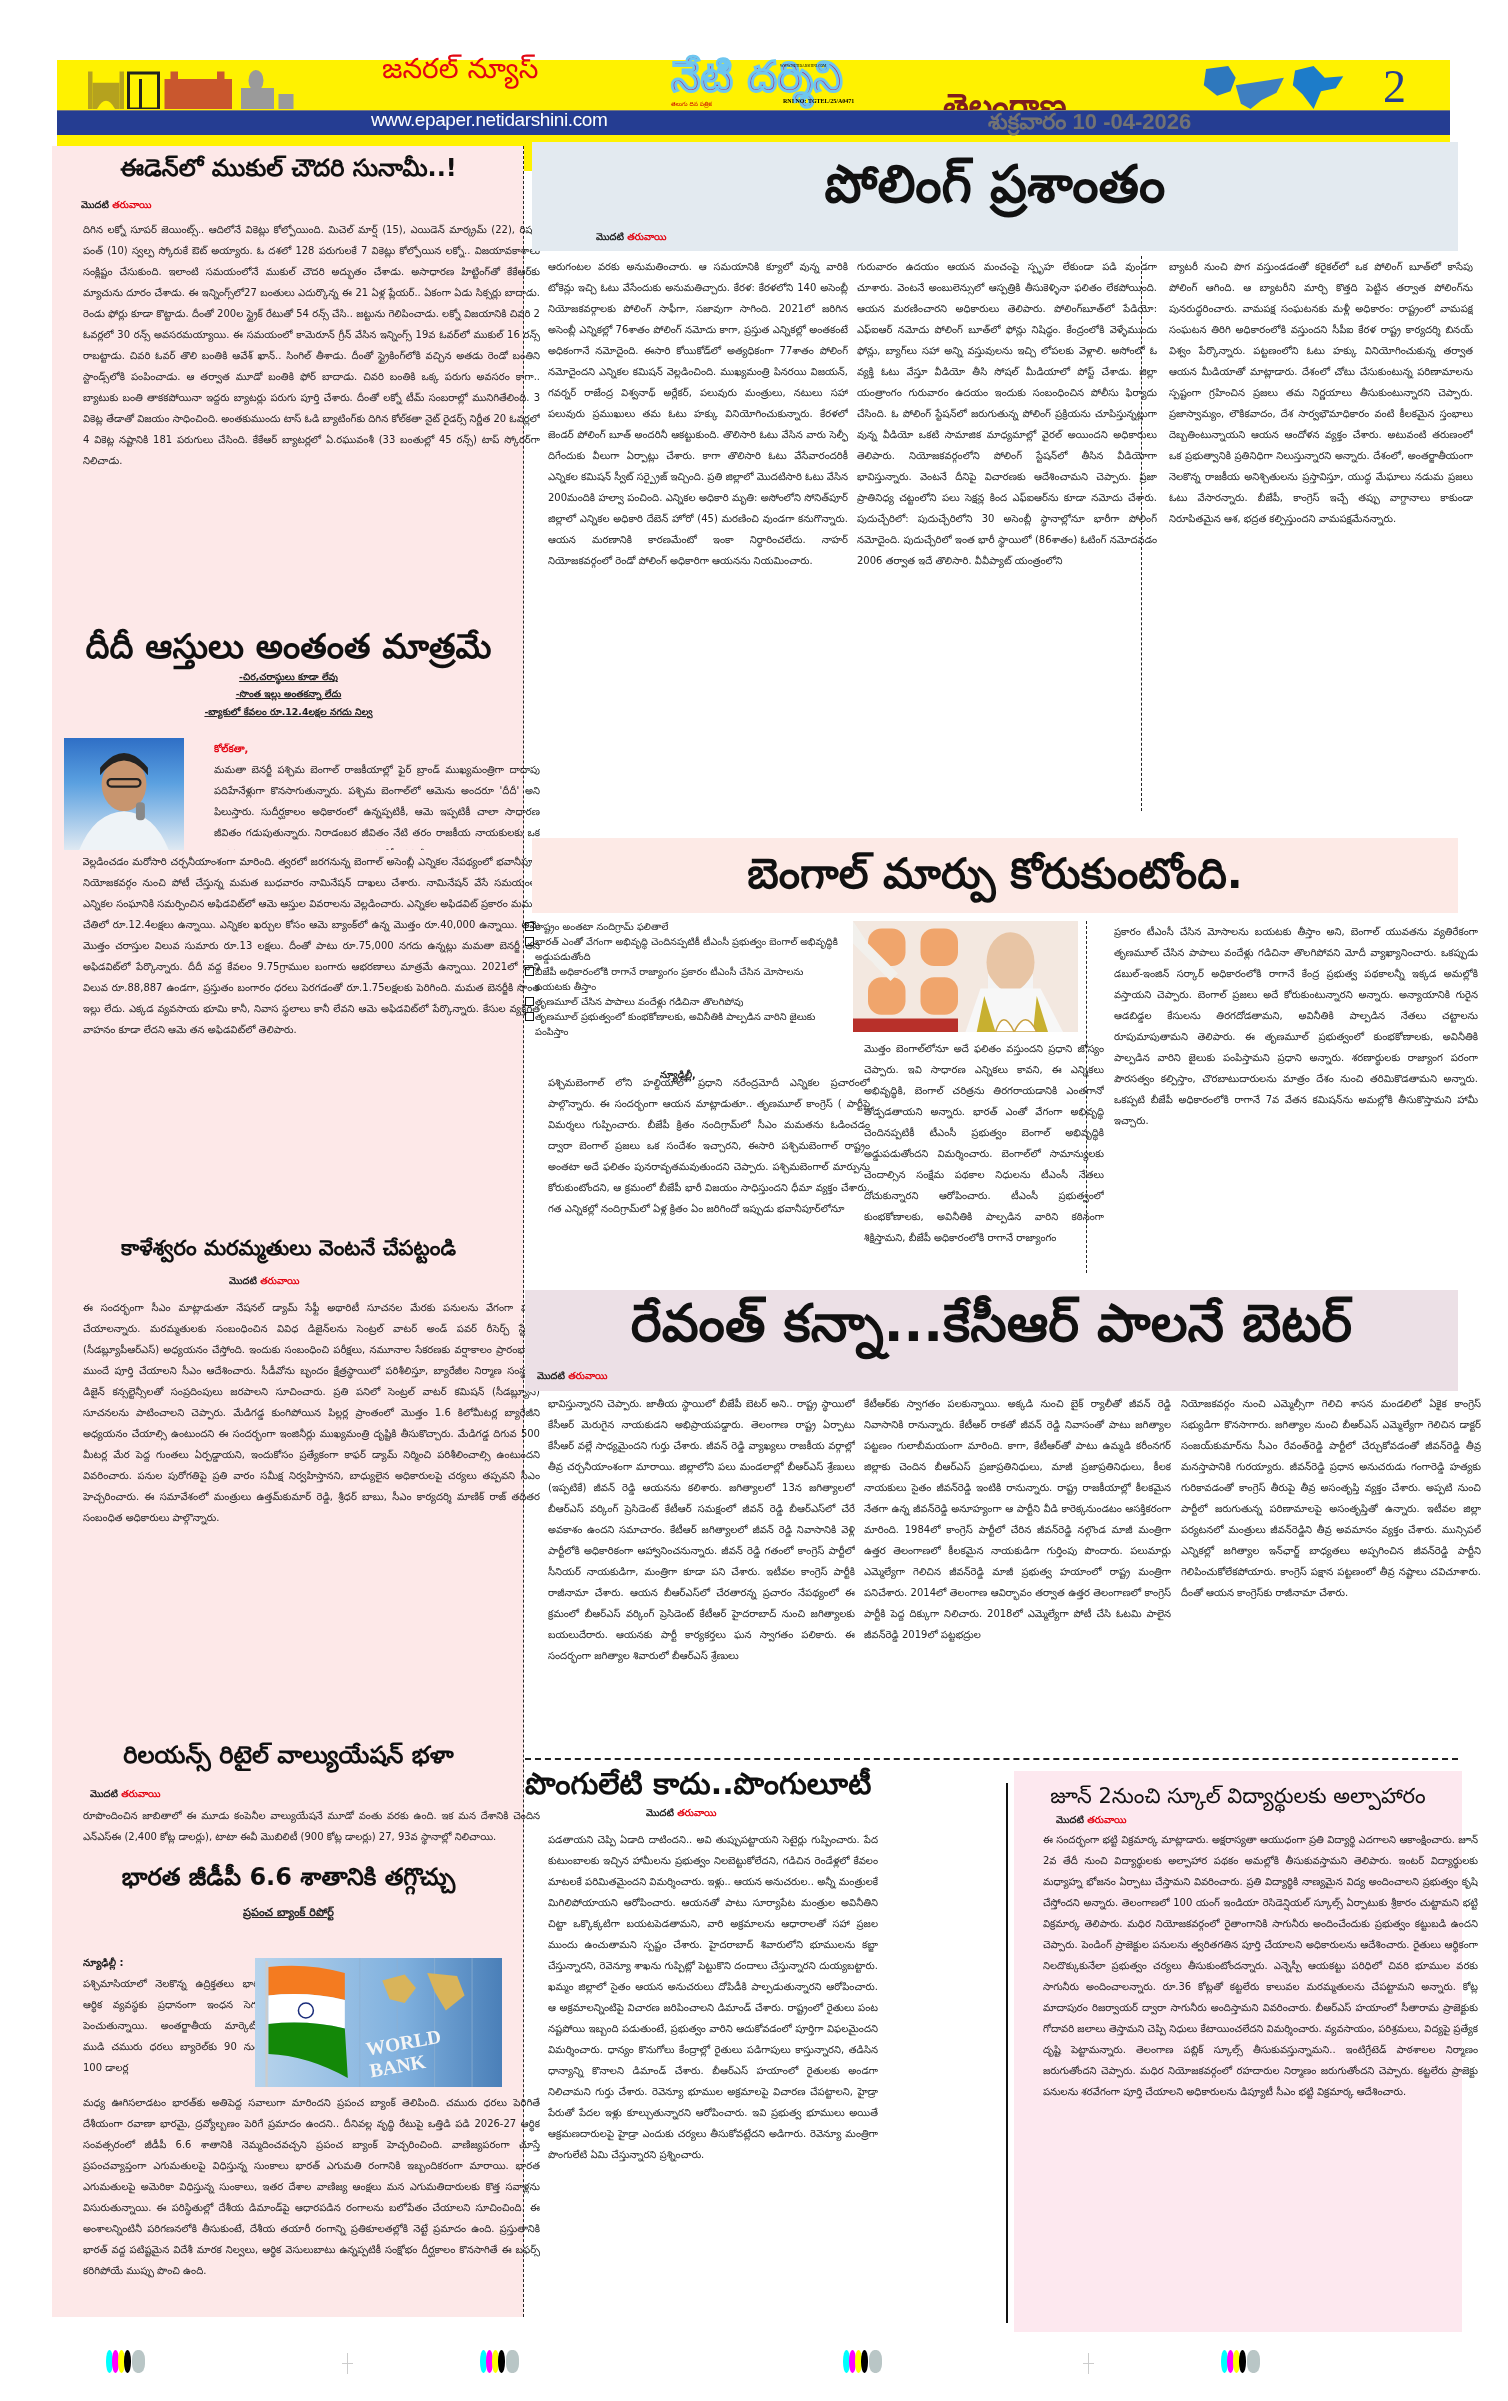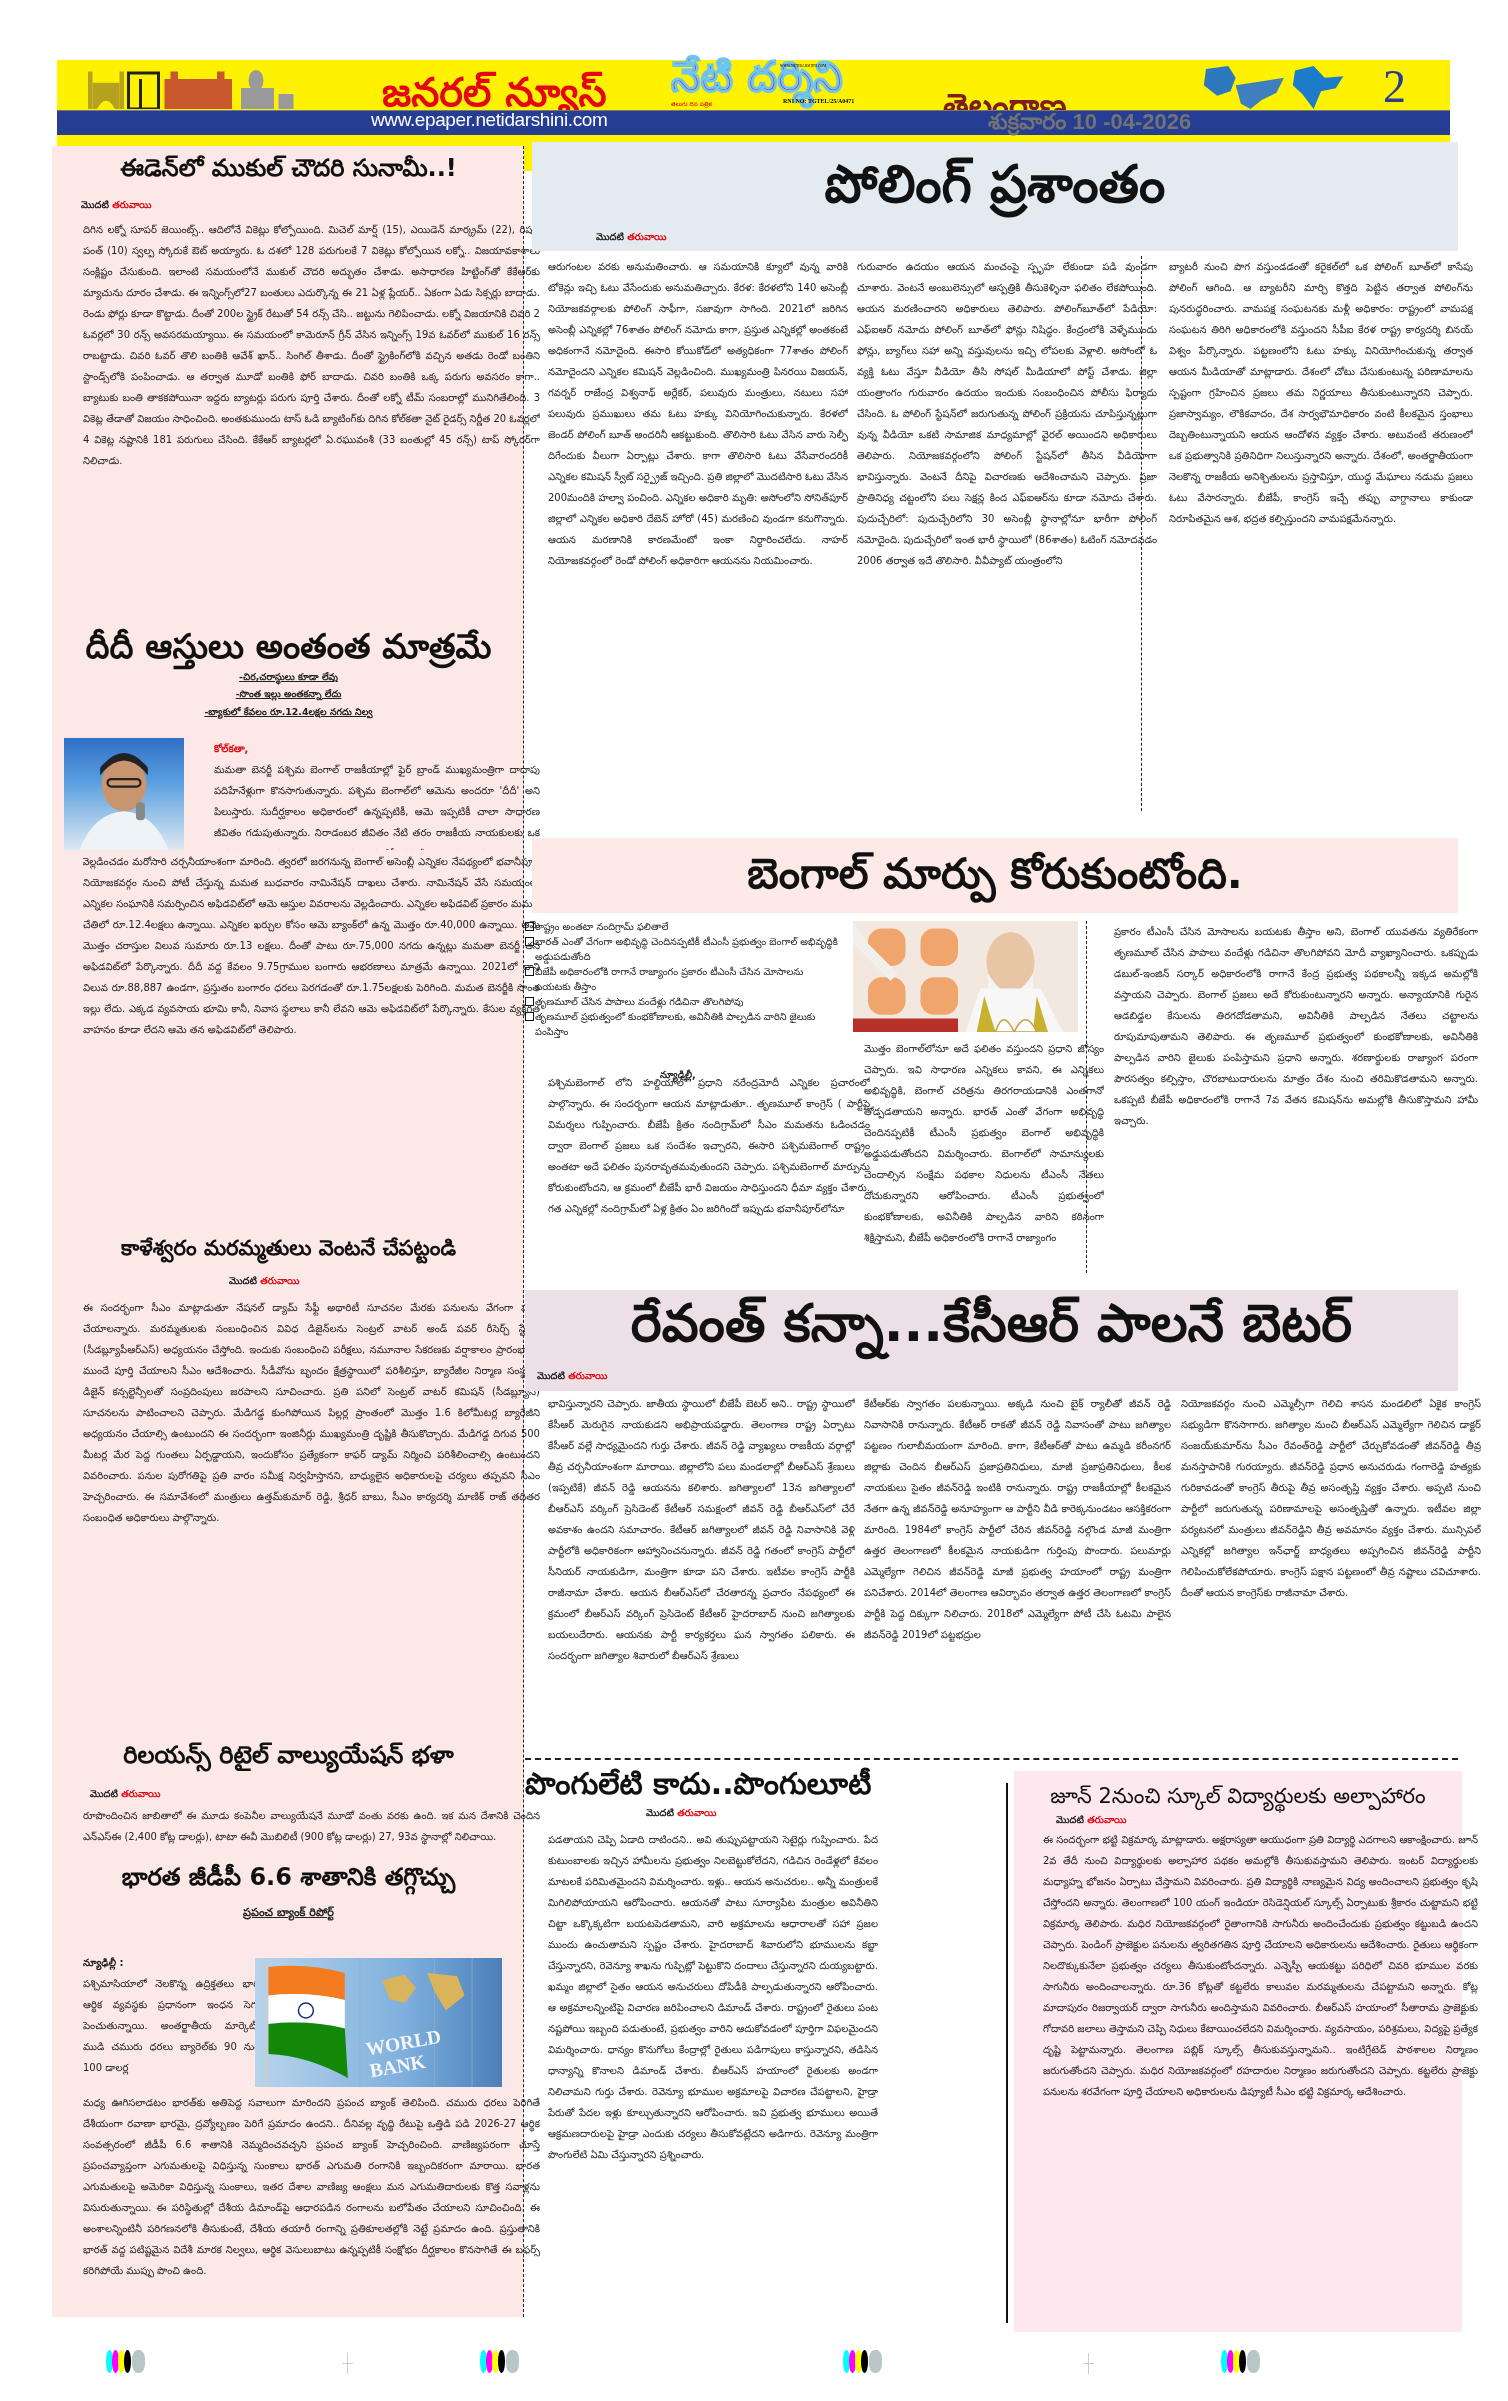--- a/index.html
+++ b/index.html
@@ -1,21 +1,21 @@
 <!DOCTYPE html>
 <html style="font-size:12px"><head>
 <meta charset="utf-8">
 <style>
   * { box-sizing: border-box; margin: 0; padding: 0; }
   body { width: 1508px; height: 2401px; background: #fff; font-family: "DejaVu Sans", sans-serif; position: relative; overflow: hidden; }
   .masthead { position: absolute; left: 57px; top: 60px; width: 1393px; height: 111px; background: #fff200; }
   .mast-bottom { position: absolute; left: 57px; top: 110px; width: 1393px; height: 25px; background: #253d92; border-top: 1.5px solid #777; }
   .mast-url { position: absolute; left: 371px; top: 109px; color: #fff; font-family: "Liberation Sans", sans-serif; font-size: 19px; letter-spacing: -0.4px; }
   .mast-date { position: absolute; left: 988px; top: 109px; color: #737373; font-family: "Liberation Sans", sans-serif; font-size: 22px; font-weight: bold; }
-  .mast-section { position: absolute; left: 382px; top: 69px; color: #e30613; font-size: 40px; font-weight: bold; }
+  .mast-section { position: absolute; left: 382px; top: 52px; color: #e30613; font-size: 28px; font-weight: normal; }
   .mast-logo { position: absolute; left: 671px; top: 52px; color: #be185d; font-size: 42px; font-weight: bold; -webkit-text-stroke: 1.5px #6ec6f0; }
   .mast-rni { position: absolute; left: 783px; top: 98px; font-size: 6px; font-family: "Liberation Serif", serif; font-weight: bold; }
   .mast-tag { position: absolute; left: 671px; top: 100px; font-size: 6px; color: #c00; }
   .mast-web { position: absolute; left: 780px; top: 64px; font-size: 3.7px; font-family: "Liberation Serif", serif; }
   .mast-state { position: absolute; left: 943px; top: 69px; color: #7f1d1d; font-size: 33px; font-weight: bold; margin-top: 17px; }
   .mast-page { position: absolute; left: 1383px; top: 60px; color: #253d92; font-size: 46px; font-family: "Liberation Serif", serif; }
   .mast-monuments { position: absolute; left: 82px; top: 64px; width: 270px; height: 45px; }
   .mast-maps { position: absolute; left: 1194px; top: 63px; width: 165px; height: 46px; }
 
   .lcol { position: absolute; left: 52px; top: 146px; width: 472px; height: 2171px; background: #fde8e8; }

